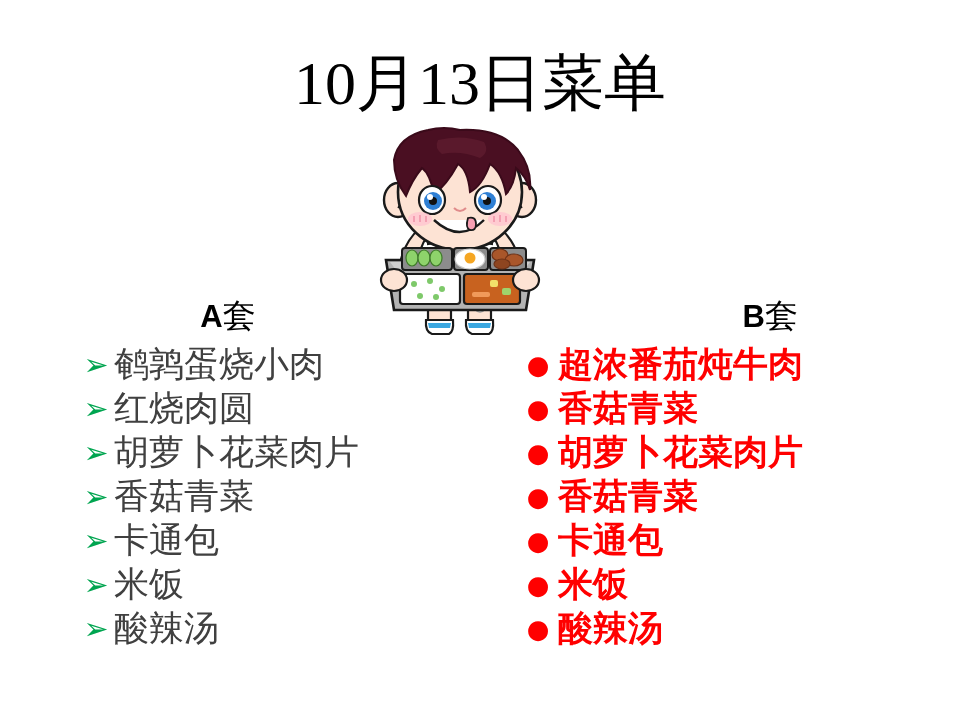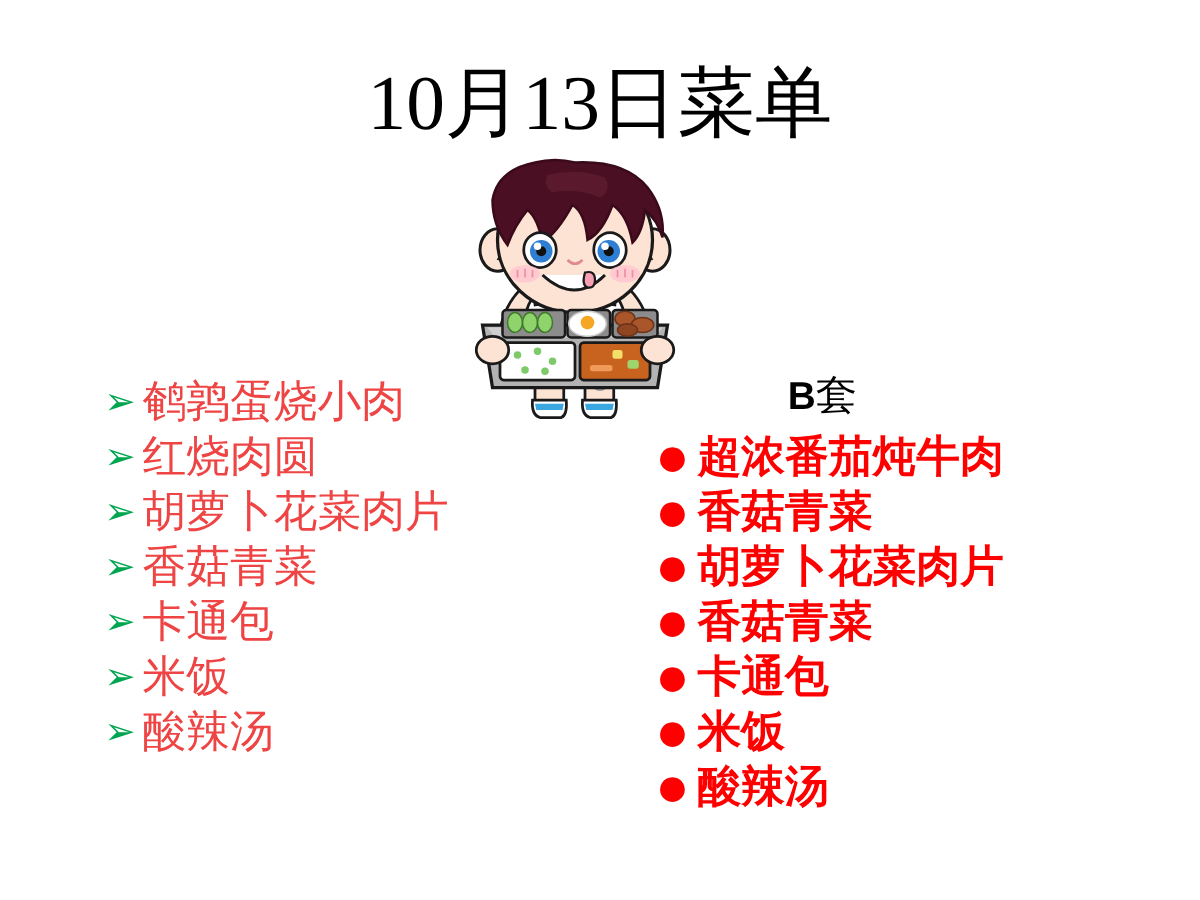--- a/index.html
+++ b/index.html
@@ -57,21 +57,21 @@
 
   .col-header {
     text-align: center;
     font-size: 32px;
     line-height: 1.0;
     color: #000000;
     margin-bottom: 10px;
     white-space: nowrap;
   }
   #col-a .col-header { padding-right: 120px; }
-  #col-b .col-header { padding-right: 150px; }
+  #col-b .col-header { padding-right: 150px; text-align: right; }
   .col-header .latin {
     font-family: "Liberation Sans", sans-serif;
     font-weight: bold;
     font-size: 31px;
   }
   .col-header .cjk {
     font-family: "Liberation Serif", "DejaVu Serif", serif;
     font-weight: normal;
     font-size: 33px;
   }
@@ -106,21 +106,21 @@
   }
   .bullet-dot {
     width: 40px;
     color: #ff0000;
     font-size: 26px;
     font-family: "DejaVu Sans", sans-serif;
     line-height: 44px;
   }
 
   .item-text { display: inline-block; }
-  #col-a .item-text { color: #ef4444; }
+  #col-a .item-text { color: #404040; }
   #col-b .item-text { color: #ff0000; font-weight: bold; }
 </style>
 </head>
 <body>
 
 <div id="slide">
 
   <div id="title">10月13日菜单</div>
 
   <div id="mascot">
@@ -234,20 +234,23 @@
         <rect x="140" y="156" width="8" height="7" rx="2" fill="#f2e06a"></rect>
         <rect x="152" y="164" width="9" height="7" rx="2" fill="#9fd36b"></rect>
       </g>
 
       <ellipse cx="44" cy="156" rx="13" ry="11" fill="#fde3d4" stroke="#1a1a1a" stroke-width="2.2"></ellipse>
       <ellipse cx="176" cy="156" rx="13" ry="11" fill="#fde3d4" stroke="#1a1a1a" stroke-width="2.2"></ellipse>
     </svg>
   </div>
 
   <div class="column" id="col-a">
+    <div class="col-header">
+      <span class="latin">A</span><span class="cjk">套</span>
+    </div>
     <ul class="menu-list">
       <li>
         <span class="bullet bullet-arrow">➢</span>
         <span class="item-text">鹌鹑蛋烧小肉</span>
       </li>
       <li>
         <span class="bullet bullet-arrow">➢</span>
         <span class="item-text">红烧肉圆</span>
       </li>
       <li>

